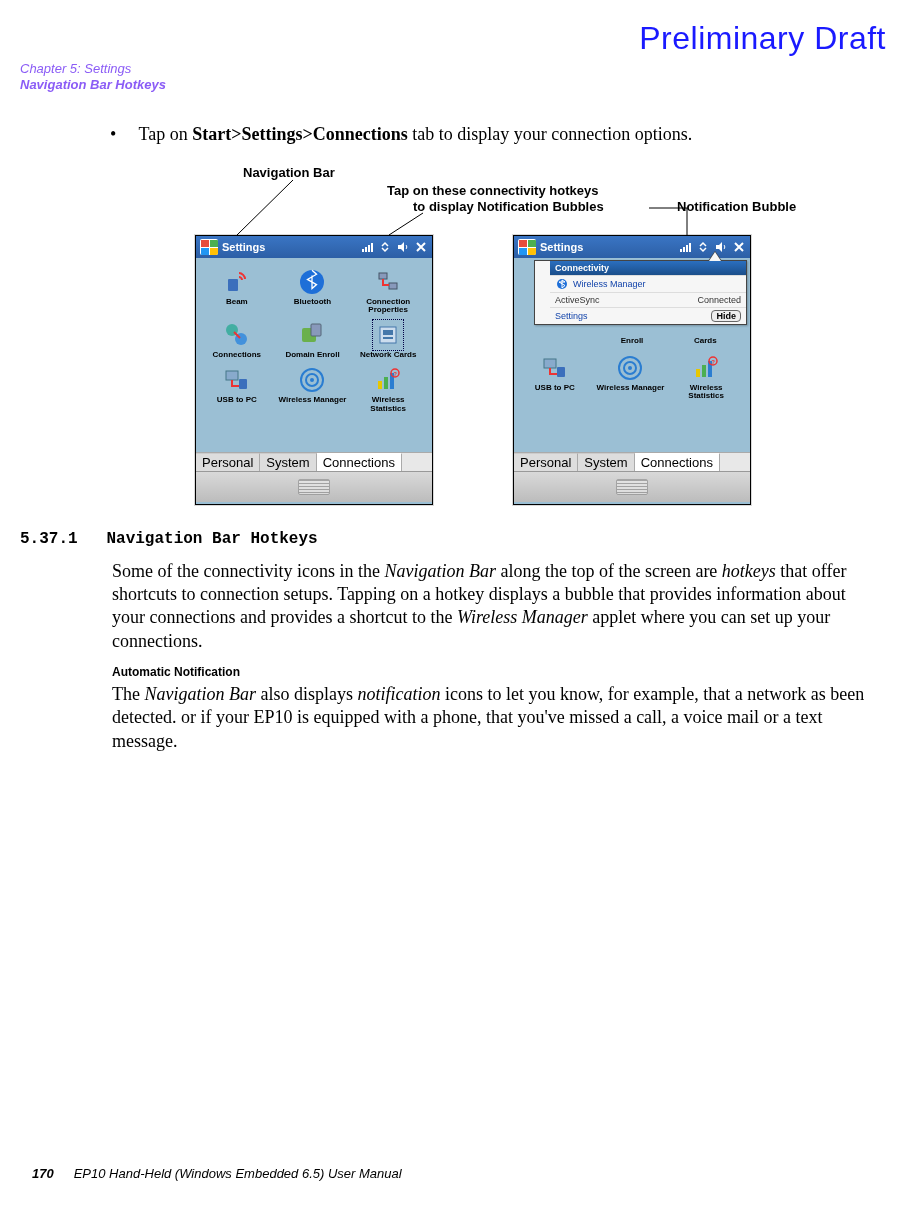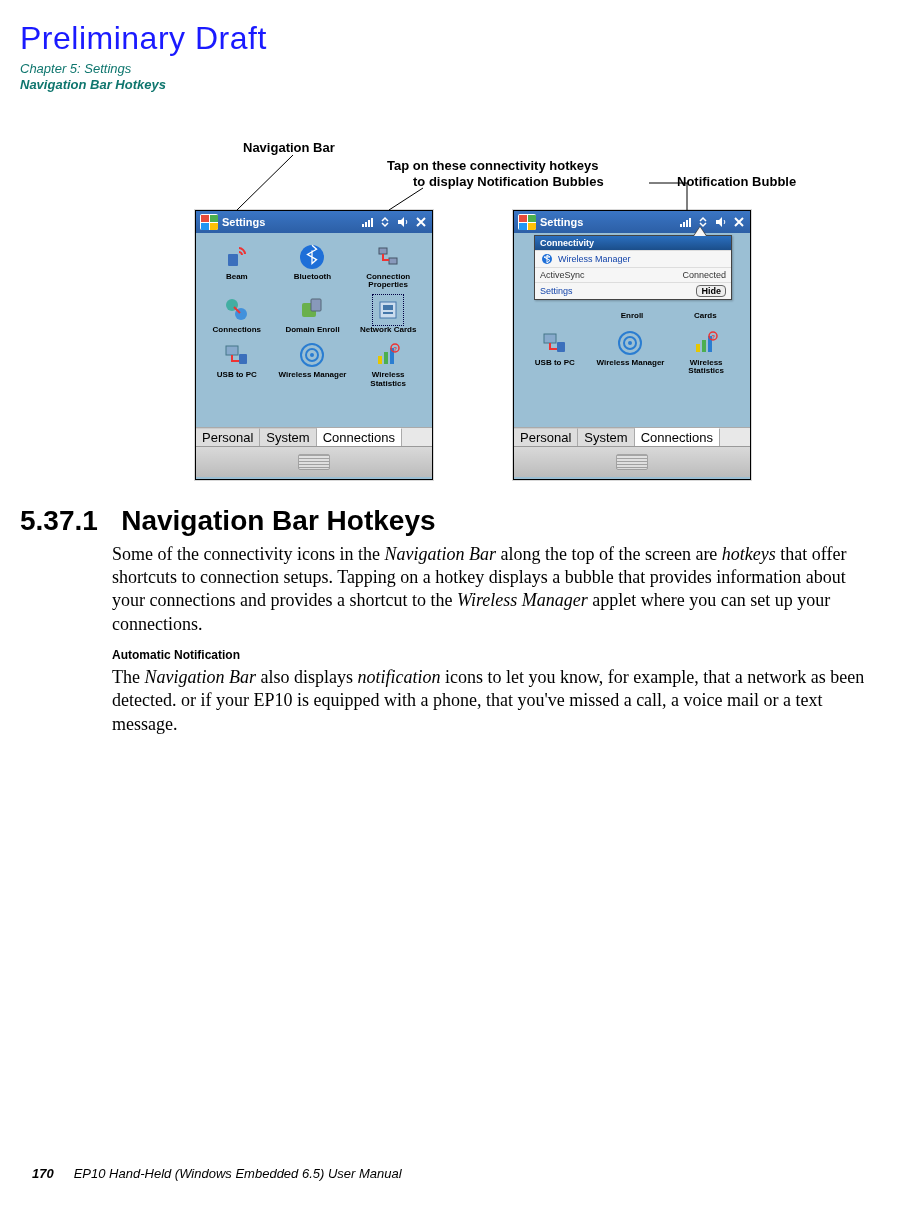--- a/index.html
+++ b/index.html
@@ -10,34 +10,34 @@
     color: #000;
   }
   .page {
     width: 916px;
     height: 1209px;
     position: relative;
     box-sizing: border-box;
     padding: 20px 30px 20px 20px;
   }
   .prelim {
-    text-align: left;
+    text-align: right;
     font-size: 32px;
     color: #1a1aff;
     font-family: Arial, Helvetica, sans-serif;
     margin-bottom: 4px;
     letter-spacing: 0.5px;
   }
   .header-block {
     font-family: Verdana, Arial, sans-serif;
     font-size: 13px;
     font-style: italic;
-    color: #0f766e;
+    color: #8b5cf6;
     line-height: 1.25;
-    margin-bottom: 46px;
+    margin-bottom: 30px;
   }
   .header-section { font-weight: bold; }
   .instr {
     font-size: 18px;
     margin-left: 90px;
     margin-bottom: 20px;
     font-family: "Times New Roman", Times, serif;
   }
   .instr .bullet { margin-right: 18px; }
   .figure-wrap {
@@ -157,20 +157,21 @@
   .bubble {
     position:absolute;
     top: 24px;
     left: 20px;
     width: 196px;
     background: #f6f6f6;
     border: 1px solid #444;
     box-shadow: 1px 1px 2px rgba(0,0,0,.25);
     font-size:9px;
     z-index:5;
+    padding-left:15px;
   }
   .bubble .b-head {
     background: linear-gradient(#2b6fbf,#1b4e8a);
     color:#fff; font-weight:bold;
     padding:2px 5px;
   }
   .bubble .row {
     display:flex; align-items:center;
     padding:2px 5px;
     border-top:1px solid #ddd;
@@ -199,24 +200,24 @@
   }
 
   .subgrid-overlay {
     position:absolute; left:8px; right:8px; top:100px;
     display:grid; grid-template-columns:repeat(3,1fr);
     text-align:center; font-size:8px; font-weight:bold;
     color:#000;
   }
 
   h2.section {
-    font-family: Liberation Sans, sans-serif;
-    font-size: 28px;
+    font-family: Liberation Mono, monospace;
+    font-size: 16px;
     font-weight: bold;
-    margin: 24px 0 6px 0;
+    margin: 24px 0 12px 0;
   }
   h3.sub {
     font-family: Verdana, Arial, sans-serif;
     font-size: 12px;
     font-weight: bold;
     margin: 12px 0 4px 92px;
   }
   p.body {
     font-size: 18px;
     line-height: 1.3;
@@ -239,20 +240,24 @@
 <body>
 
 <div class="page">
   <div class="prelim">Preliminary Draft</div>
 
   <div class="header-block">
     <div>Chapter 5:  Settings</div>
     <div class="header-section">Navigation Bar Hotkeys</div>
   </div>
 
+  <div class="instr">
+    <span class="bullet">•</span>
+    <span>Tap on </span><strong>Start&gt;Settings&gt;Connections</strong><span> tab to display your connection options.</span>
+  </div>
 
   <div class="figure-wrap">
     <div class="callouts">
       <div class="c1">Navigation Bar</div>
       <div class="c2">Tap on these connectivity hotkeys</div>
       <div class="c3">to display Notification Bubbles</div>
       <div class="c4">Notification Bubble</div>
       <svg width="720" height="70">
         <line x1="180" y1="15" x2="124" y2="70" stroke="#000" stroke-width="1"></line>
         <line x1="310" y1="48" x2="276" y2="70" stroke="#000" stroke-width="1"></line>

